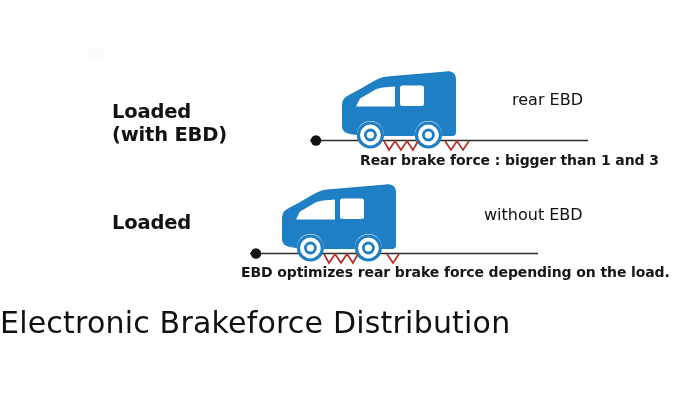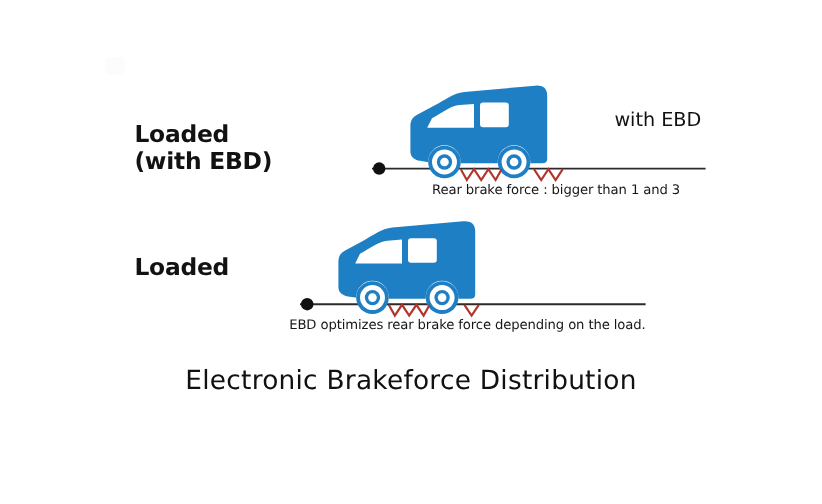--- a/index.html
+++ b/index.html
@@ -46,37 +46,36 @@
     font-weight: 400;
     color: #111111;
     white-space: nowrap;
   }
   #tag-with-ebd    { left: 512px; top: 90px; }
   #tag-without-ebd { left: 484px; top: 205px; }
 
   
   .caption {
     position: absolute;
-    font-size: 11px;
-    font-weight: 400;
+    font-size: 14px;
+    font-weight: 700;
     color: #161616;
     white-space: nowrap;
     letter-spacing: -0.1px;
   }
   #caption-with-ebd    { left: 360px; top: 152px; }
   #caption-without-ebd { left: 241px; top: 264px; }
 
   
   #main-title {
     position: absolute;
     left: 0;
     right: 0;
     top: 305px;
-    text-align: center;
-    font-size: 22px;
+    font-size: 30px;
     font-weight: 400;
     color: #111111;
     letter-spacing: 0.2px;
   }
 
   
   .scene { position: absolute; }
   #scene-with-ebd    { left: 300px; top: 55px;  width: 240px; height: 100px; }
   #scene-without-ebd { left: 240px; top: 168px; width: 250px; height: 100px; }
 
@@ -98,21 +97,21 @@
 
 <div class="canvas">
 
   <div id="watermark"></div>
 
   <div class="side-label" id="label-loaded-with">
     <span>Loaded</span>
     <span class="l2">(with EBD)</span>
   </div>
 
-  <div class="ebd-tag" id="tag-with-ebd">with EBD</div>
+  <div class="ebd-tag" id="tag-with-ebd">rear EBD</div>
 
   <div class="caption" id="caption-with-ebd">Rear brake force : bigger than 1 and 3</div>
 
   <div class="scene" id="scene-with-ebd">
     <svg width="290" height="110" viewBox="0 0 290 110">
 
       <line x1="10" y1="85.5" x2="288" y2="85.5" stroke="#2b2b2b" stroke-width="1.6"></line>
 
       <circle cx="16" cy="85.5" r="5.2" fill="#111111"></circle>
 
@@ -165,20 +164,21 @@
 
       <polyline points="84,86 89,95 95,86 101,95 107,86 113,95 118,86" fill="none" stroke="#b4342c" stroke-width="1.8"></polyline>
       <polyline points="145,86 151,95 157,86 163,95 169,86" fill="none" stroke="#b4342c" stroke-width="1.8"></polyline>
     </svg>
   </div>
 
   <div class="side-label" id="label-loaded-without">
     <span>Loaded</span>
   </div>
 
+  <div class="ebd-tag" id="tag-without-ebd">without EBD</div>
 
   <div class="caption" id="caption-without-ebd">EBD optimizes rear brake force depending on the load.</div>
 
   <div class="scene" id="scene-without-ebd">
     <svg width="300" height="110" viewBox="0 0 300 110">
 
       <line x1="10" y1="85.5" x2="298" y2="85.5" stroke="#2b2b2b" stroke-width="1.6"></line>
       <circle cx="16" cy="85.5" r="5.2" fill="#111111"></circle>
 
       <g>

